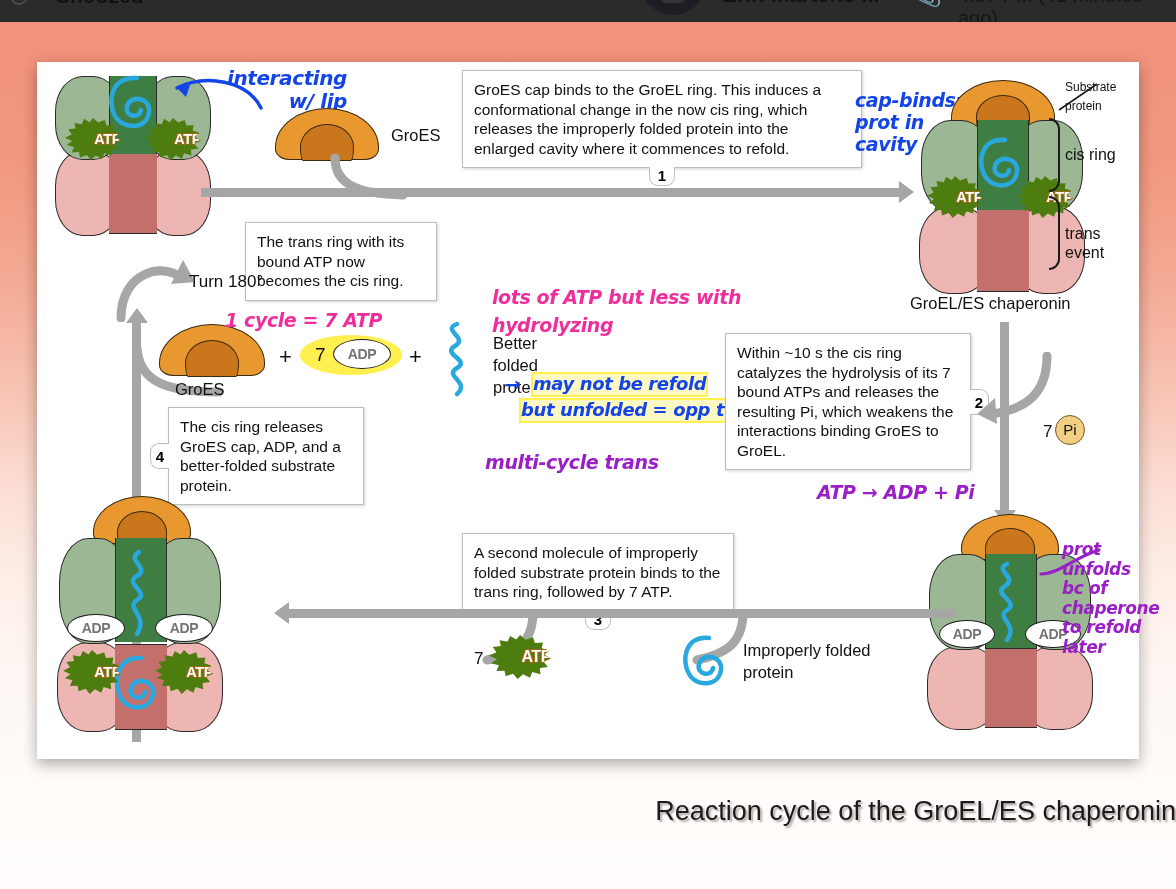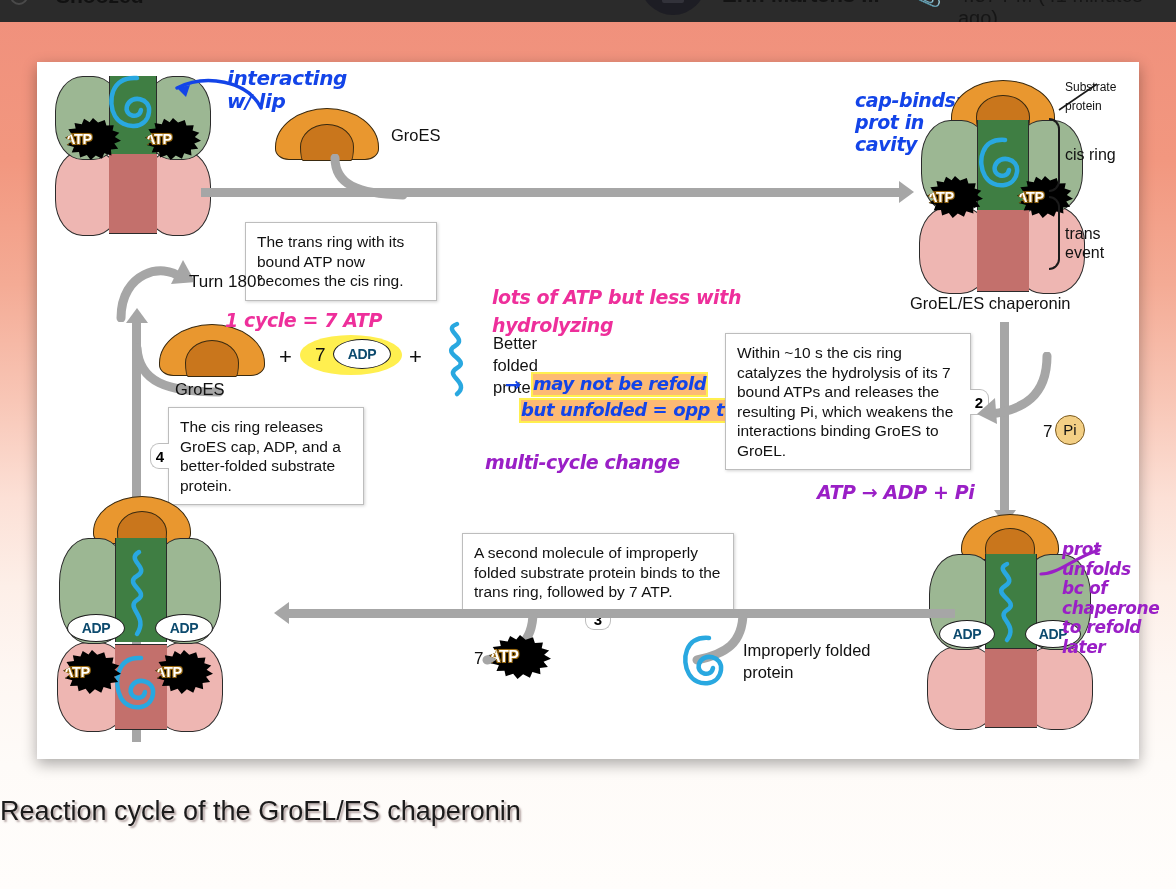--- a/index.html
+++ b/index.html
@@ -74,21 +74,21 @@
 
   
   .hw {
     position:absolute; font-family:"DejaVu Sans", sans-serif;
     font-weight:bold; font-style:italic; letter-spacing:-0.4px;
     line-height:1.15; white-space:pre-line;
   }
   .hw-blue    { color:#1344e8; }
   .hw-magenta { color:#ee2f9b; }
   .hw-purple  { color:#9a1fc6; }
-  .hl { background:#fdba74; box-shadow:0 0 0 2px #ffef4f; }
+  .hl { background:#fef9c3; box-shadow:0 0 0 2px #ffef4f; }
 
   
   .garrow { position:absolute; background:#a6a6a6; }
   .ahead { position:absolute; width:0; height:0; }
   .ahead.right { border-left:15px solid #a6a6a6; border-top:11px solid transparent; border-bottom:11px solid transparent;}
   .ahead.left  { border-right:15px solid #a6a6a6; border-top:11px solid transparent; border-bottom:11px solid transparent;}
   .ahead.down  { border-top:15px solid #a6a6a6; border-left:11px solid transparent; border-right:11px solid transparent;}
   .ahead.up    { border-bottom:15px solid #a6a6a6; border-left:11px solid transparent; border-right:11px solid transparent;}
 
   
@@ -105,43 +105,43 @@
   .sub {
     position:absolute; border:1.6px solid #2b2b2b; border-radius:42%;
   }
   .green-l, .green-r { background:#9cb793; }
   .green-mid { background:#3f7e43; }
   .pink-l, .pink-r { background:#eeb6b2; }
   .pink-mid { background:#c3706c; }
 
   .pill {
     position:absolute; background:#fff; border:1.7px solid #1d1d1d;
-    border-radius:50%; font-size:14px; font-weight:bold; color:#0c4a6e;
+    border-radius:50%; font-size:14px; font-weight:bold; color:#737373;
     text-align:center; letter-spacing:-0.3px;
   }
   .starburst {
-    position:absolute; background:#000000; color:#fff; font-weight:bold;
-    font-size:14.5px; text-align:left; letter-spacing:-0.4px;
+    position:absolute; background:#4d7c0f; color:#fff; font-weight:bold;
+    font-size:14.5px; text-align:right; letter-spacing:-0.4px;
     -webkit-clip-path: polygon(50% 0%,59% 11%,71% 5%,74% 18%,87% 17%,85% 30%,97% 35%,89% 45%,100% 54%,88% 61%,95% 73%,82% 75%,83% 89%,70% 84%,66% 97%,55% 89%,46% 100%,39% 88%,27% 94%,25% 81%,12% 82%,16% 69%,3% 64%,13% 55%,0% 47%,12% 39%,6% 27%,19% 25%,17% 12%,30% 15%,34% 2%,44% 10%);
     clip-path: polygon(50% 0%,59% 11%,71% 5%,74% 18%,87% 17%,85% 30%,97% 35%,89% 45%,100% 54%,88% 61%,95% 73%,82% 75%,83% 89%,70% 84%,66% 97%,55% 89%,46% 100%,39% 88%,27% 94%,25% 81%,12% 82%,16% 69%,3% 64%,13% 55%,0% 47%,12% 39%,6% 27%,19% 25%,17% 12%,30% 15%,34% 2%,44% 10%);
     text-shadow:0 0 2px #9a6a12, 1px 1px 0 #9a6a12, -1px 1px 0 #9a6a12, 1px -1px 0 #9a6a12, -1px -1px 0 #9a6a12;
   }
   .pi-circle {
     position:absolute; width:30px; height:30px; border-radius:50%;
     background:#f3cf85; border:1.6px solid #7a5a20;
     font-size:15px; color:#111; text-align:center; line-height:28px; font-weight:500;
   }
 
   
   .brace { position:absolute; border:2px solid #1b1b1b; border-left:none;
       border-radius:0 12px 12px 0; width:11px; }
 
   
   #caption {
-    position:absolute; left:0; top:794px; width:1176px; text-align:left;
+    position:absolute; left:0; top:794px; width:1176px; text-align:right;
     font-size:27px; line-height:34px; color:#1b1b1b;
     text-shadow: 2px 2px 2px rgba(120,95,95,.55);
   }
 </style>
 </head>
 <body>
 
 <div id="mailbar">
   <div class="inner">
     <span class="mb-icon"></span>
@@ -167,35 +167,39 @@
       <path d="M38 6 C12 4 8 30 16 44 C24 58 48 58 50 40 C52 26 32 22 28 34 C25 44 40 48 42 38" fill="none" stroke="#29a8e0" stroke-width="4.5" stroke-linecap="round"></path>
     </svg>
     <div class="starburst" style="left:12px; top:50px; width:56px; height:42px; line-height:42px;"><span>ATP</span></div>
     <div class="starburst" style="left:92px; top:50px; width:56px; height:42px; line-height:42px;"><span>ATP</span></div>
   </div>
 
   <svg class="abs" style="left:118px; top:12px; width:110px; height:42px;" viewBox="0 0 110 42">
     <path d="M106 34 C92 6 50 0 22 14" fill="none" stroke="#1344e8" stroke-width="3.4" stroke-linecap="round"></path>
     <path d="M22 14 l13 -3 l-4 12 z" fill="#1344e8"></path>
   </svg>
-  <div class="hw hw-blue" style="left:190px; top:5px; font-size:20px;">interacting
+  <div class="hw hw-blue" style="left:190px; top:5px; font-size:20px;text-align:right;">interacting
 w/ lip</div>
 
   <div class="cap" style="left:238px; top:46px; width:104px; height:52px;">
     <div class="hole"></div>
   </div>
   <div class="lab" style="left:354px; top:64px; font-size:16.5px;">GroES</div>
 
   <svg class="abs" style="left:280px; top:92px; width:90px; height:46px;" viewBox="0 0 90 46">
     <path d="M18 4 C18 30 40 40 86 41" fill="none" stroke="#a6a6a6" stroke-width="9" stroke-linecap="round"></path>
   </svg>
 
   <div class="garrow" style="left:164px; top:126px; width:700px; height:9px;"></div>
   <div class="ahead right" style="left:862px; top:119px;"></div>
 
+  <div class="callout" style="left:425px; top:8px; width:400px;">
+    <span>GroES cap binds to the GroEL ring. This induces a conformational change in the now cis ring, which releases the improperly folded protein into the enlarged cavity where it commences to refold.</span>
+    <span class="step-num bottom">1</span>
+  </div>
 
   <div class="hw hw-blue" style="left:818px; top:28px; font-size:19px;">cap-binds=
 prot in
    cavity</div>
 
   <div class="complex" style="left:880px; top:18px; width:170px; height:216px;">
     <div class="cap" style="left:34px; top:0px; width:104px; height:50px;">
           <div class="hole"></div>
         </div>
     <div class="sub pink-l" style="left:2px;  top:126px; width:72px; height:88px;"></div>
@@ -257,21 +261,21 @@
 
   <div class="hw hw-magenta" style="left:188px; top:248px; font-size:19px;">1 cycle = 7 ATP</div>
 
   <div class="hw hw-magenta" style="left:455px; top:222px; font-size:19px; line-height:1.45;">lots of ATP but less with
      hydrolyzing</div>
 
   <div class="hw hw-blue" style="left:468px; top:312px; font-size:19px;">→</div>
   <div class="hw hw-blue hl" style="left:496px; top:312px; font-size:18px;">may not be refold</div>
   <div class="hw hw-blue hl" style="left:484px; top:338px; font-size:18px;">but unfolded = opp to fold correctly</div>
 
-  <div class="hw hw-purple" style="left:448px; top:390px; font-size:19px;">multi-cycle change</div>
+  <div class="hw hw-purple" style="left:448px; top:390px; font-size:19px;">multi-cycle trans</div>
 
   <div class="callout" style="left:131px; top:345px; width:196px;">
     <span>The cis ring releases GroES cap, ADP, and a better-folded substrate protein.</span>
     <span class="step-num left">4</span>
   </div>
 
   <div class="callout" style="left:688px; top:271px; width:246px;">
     <span>Within ~10 s the cis ring catalyzes the hydrolysis of its 7 bound ATPs and releases the resulting Pi, which weakens the interactions binding GroES to GroEL.</span>
     <span class="step-num right">2</span>
   </div>

